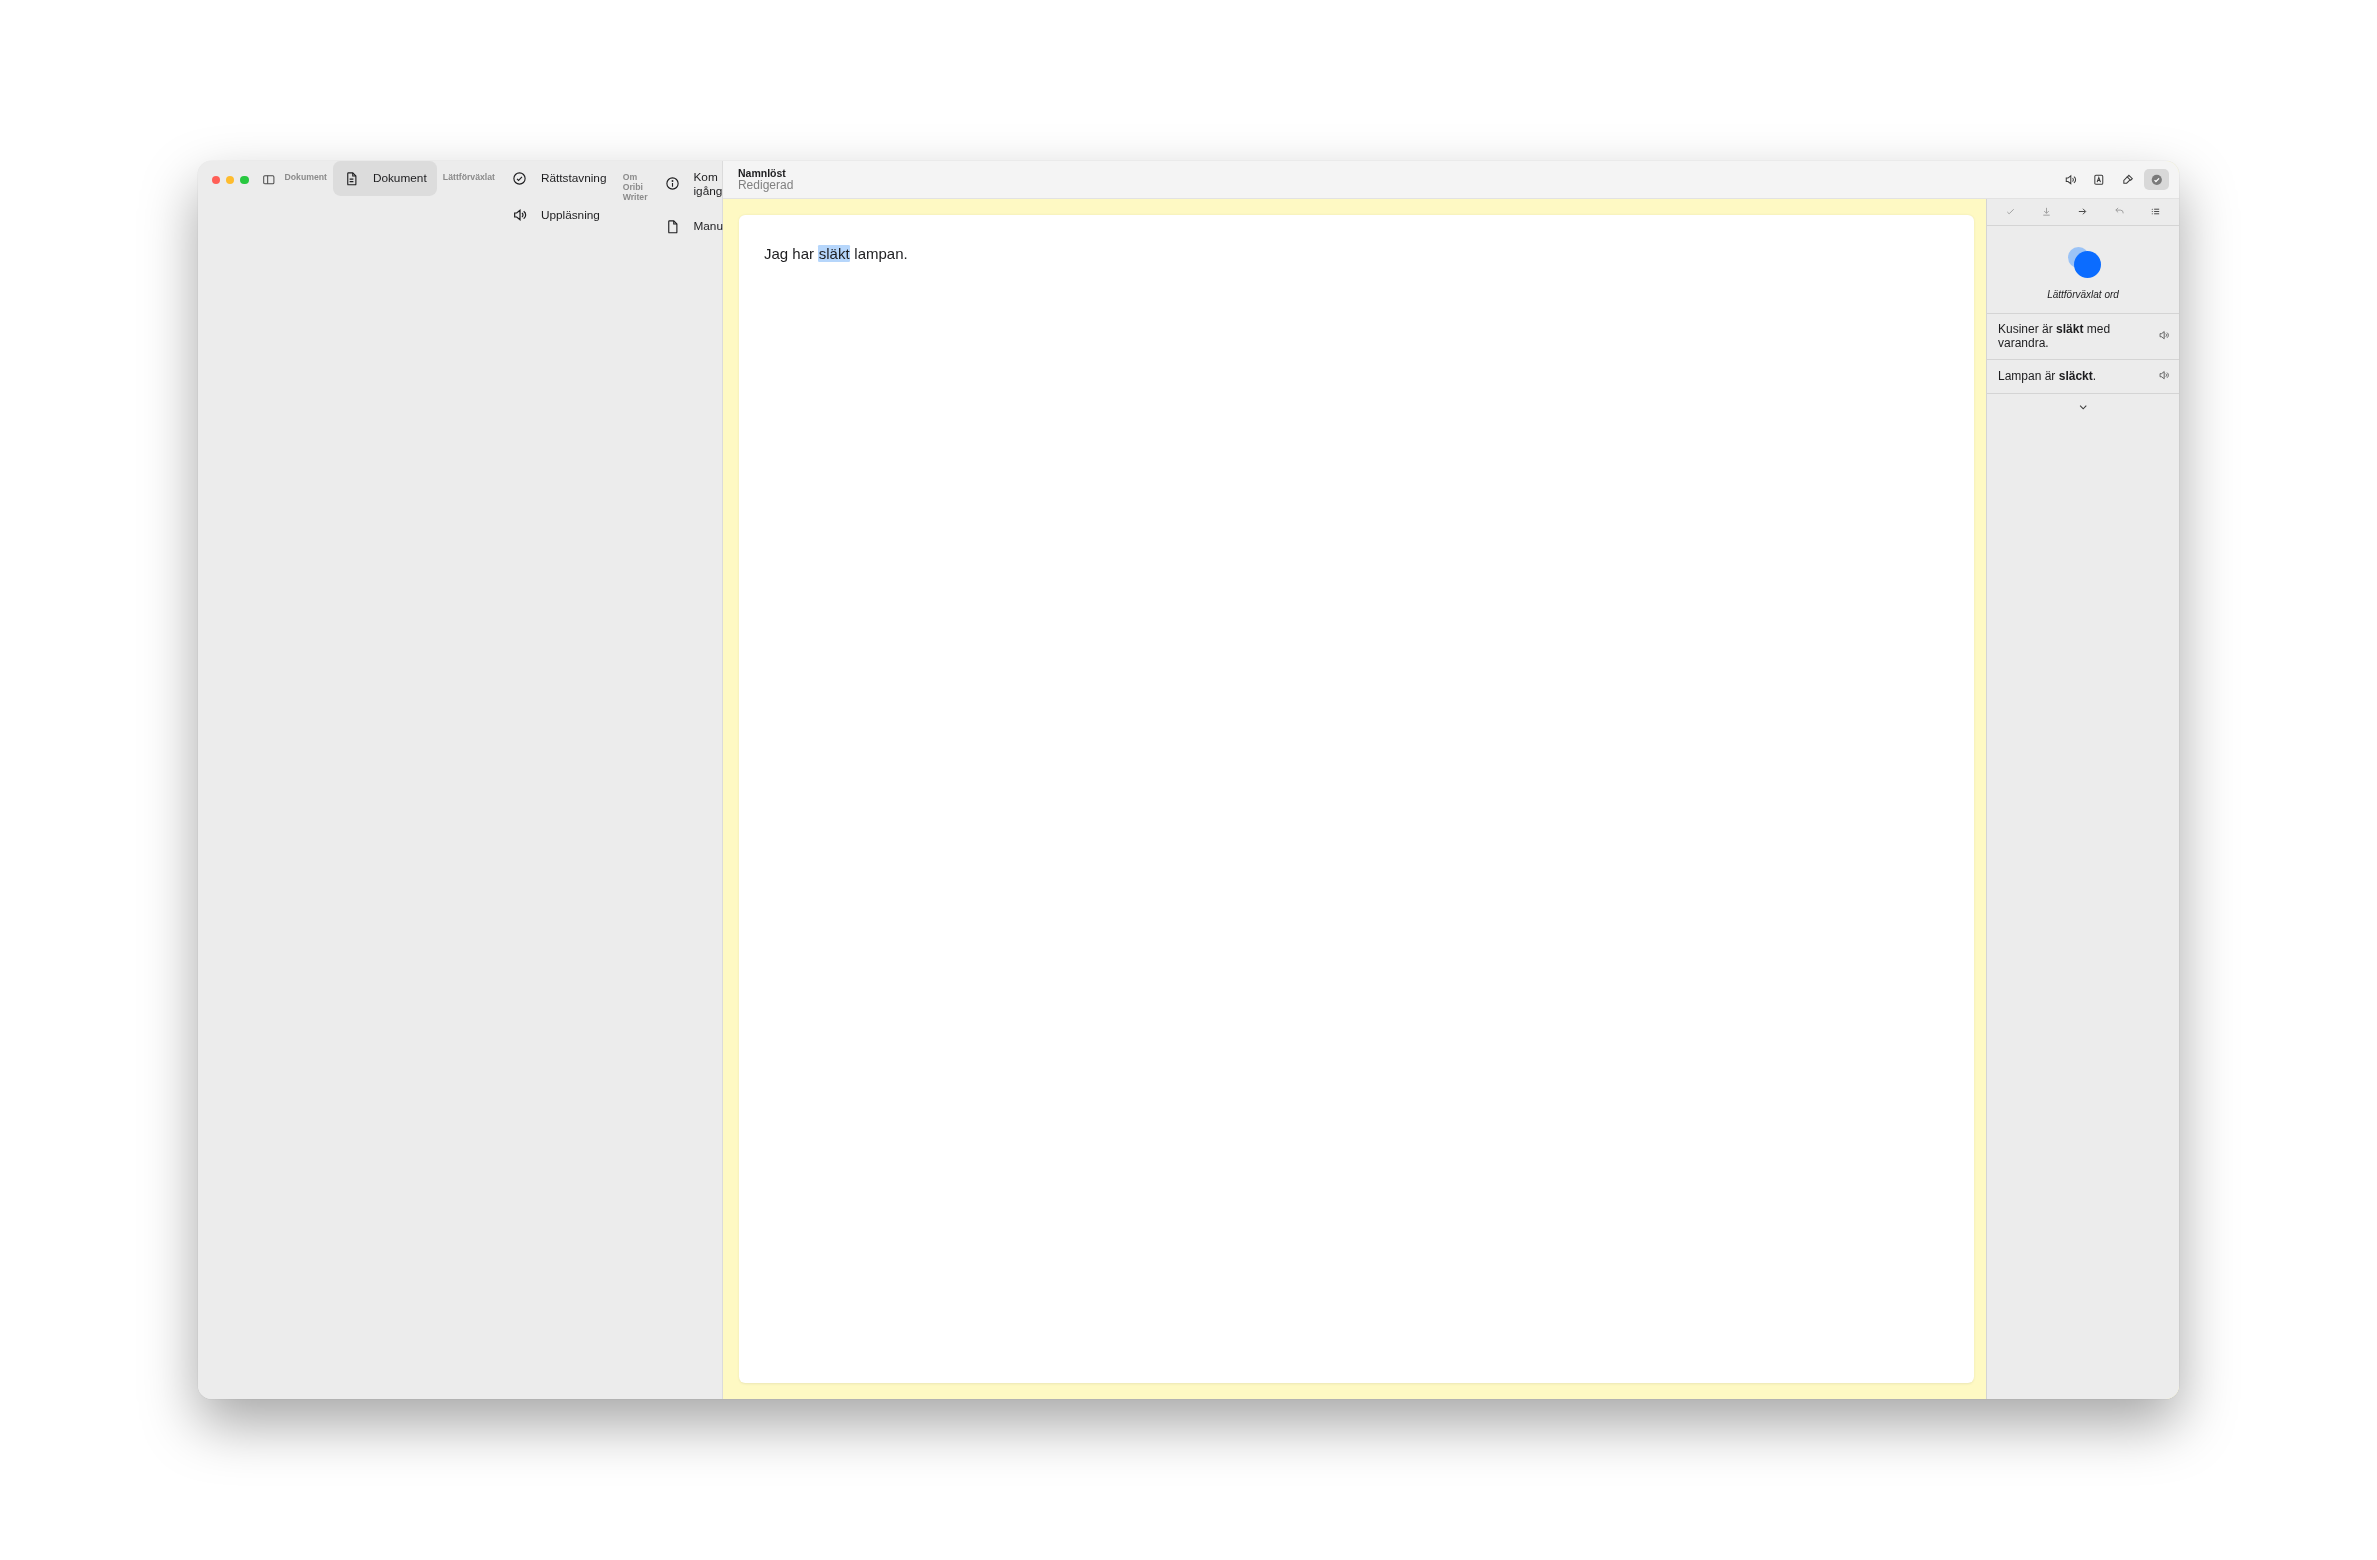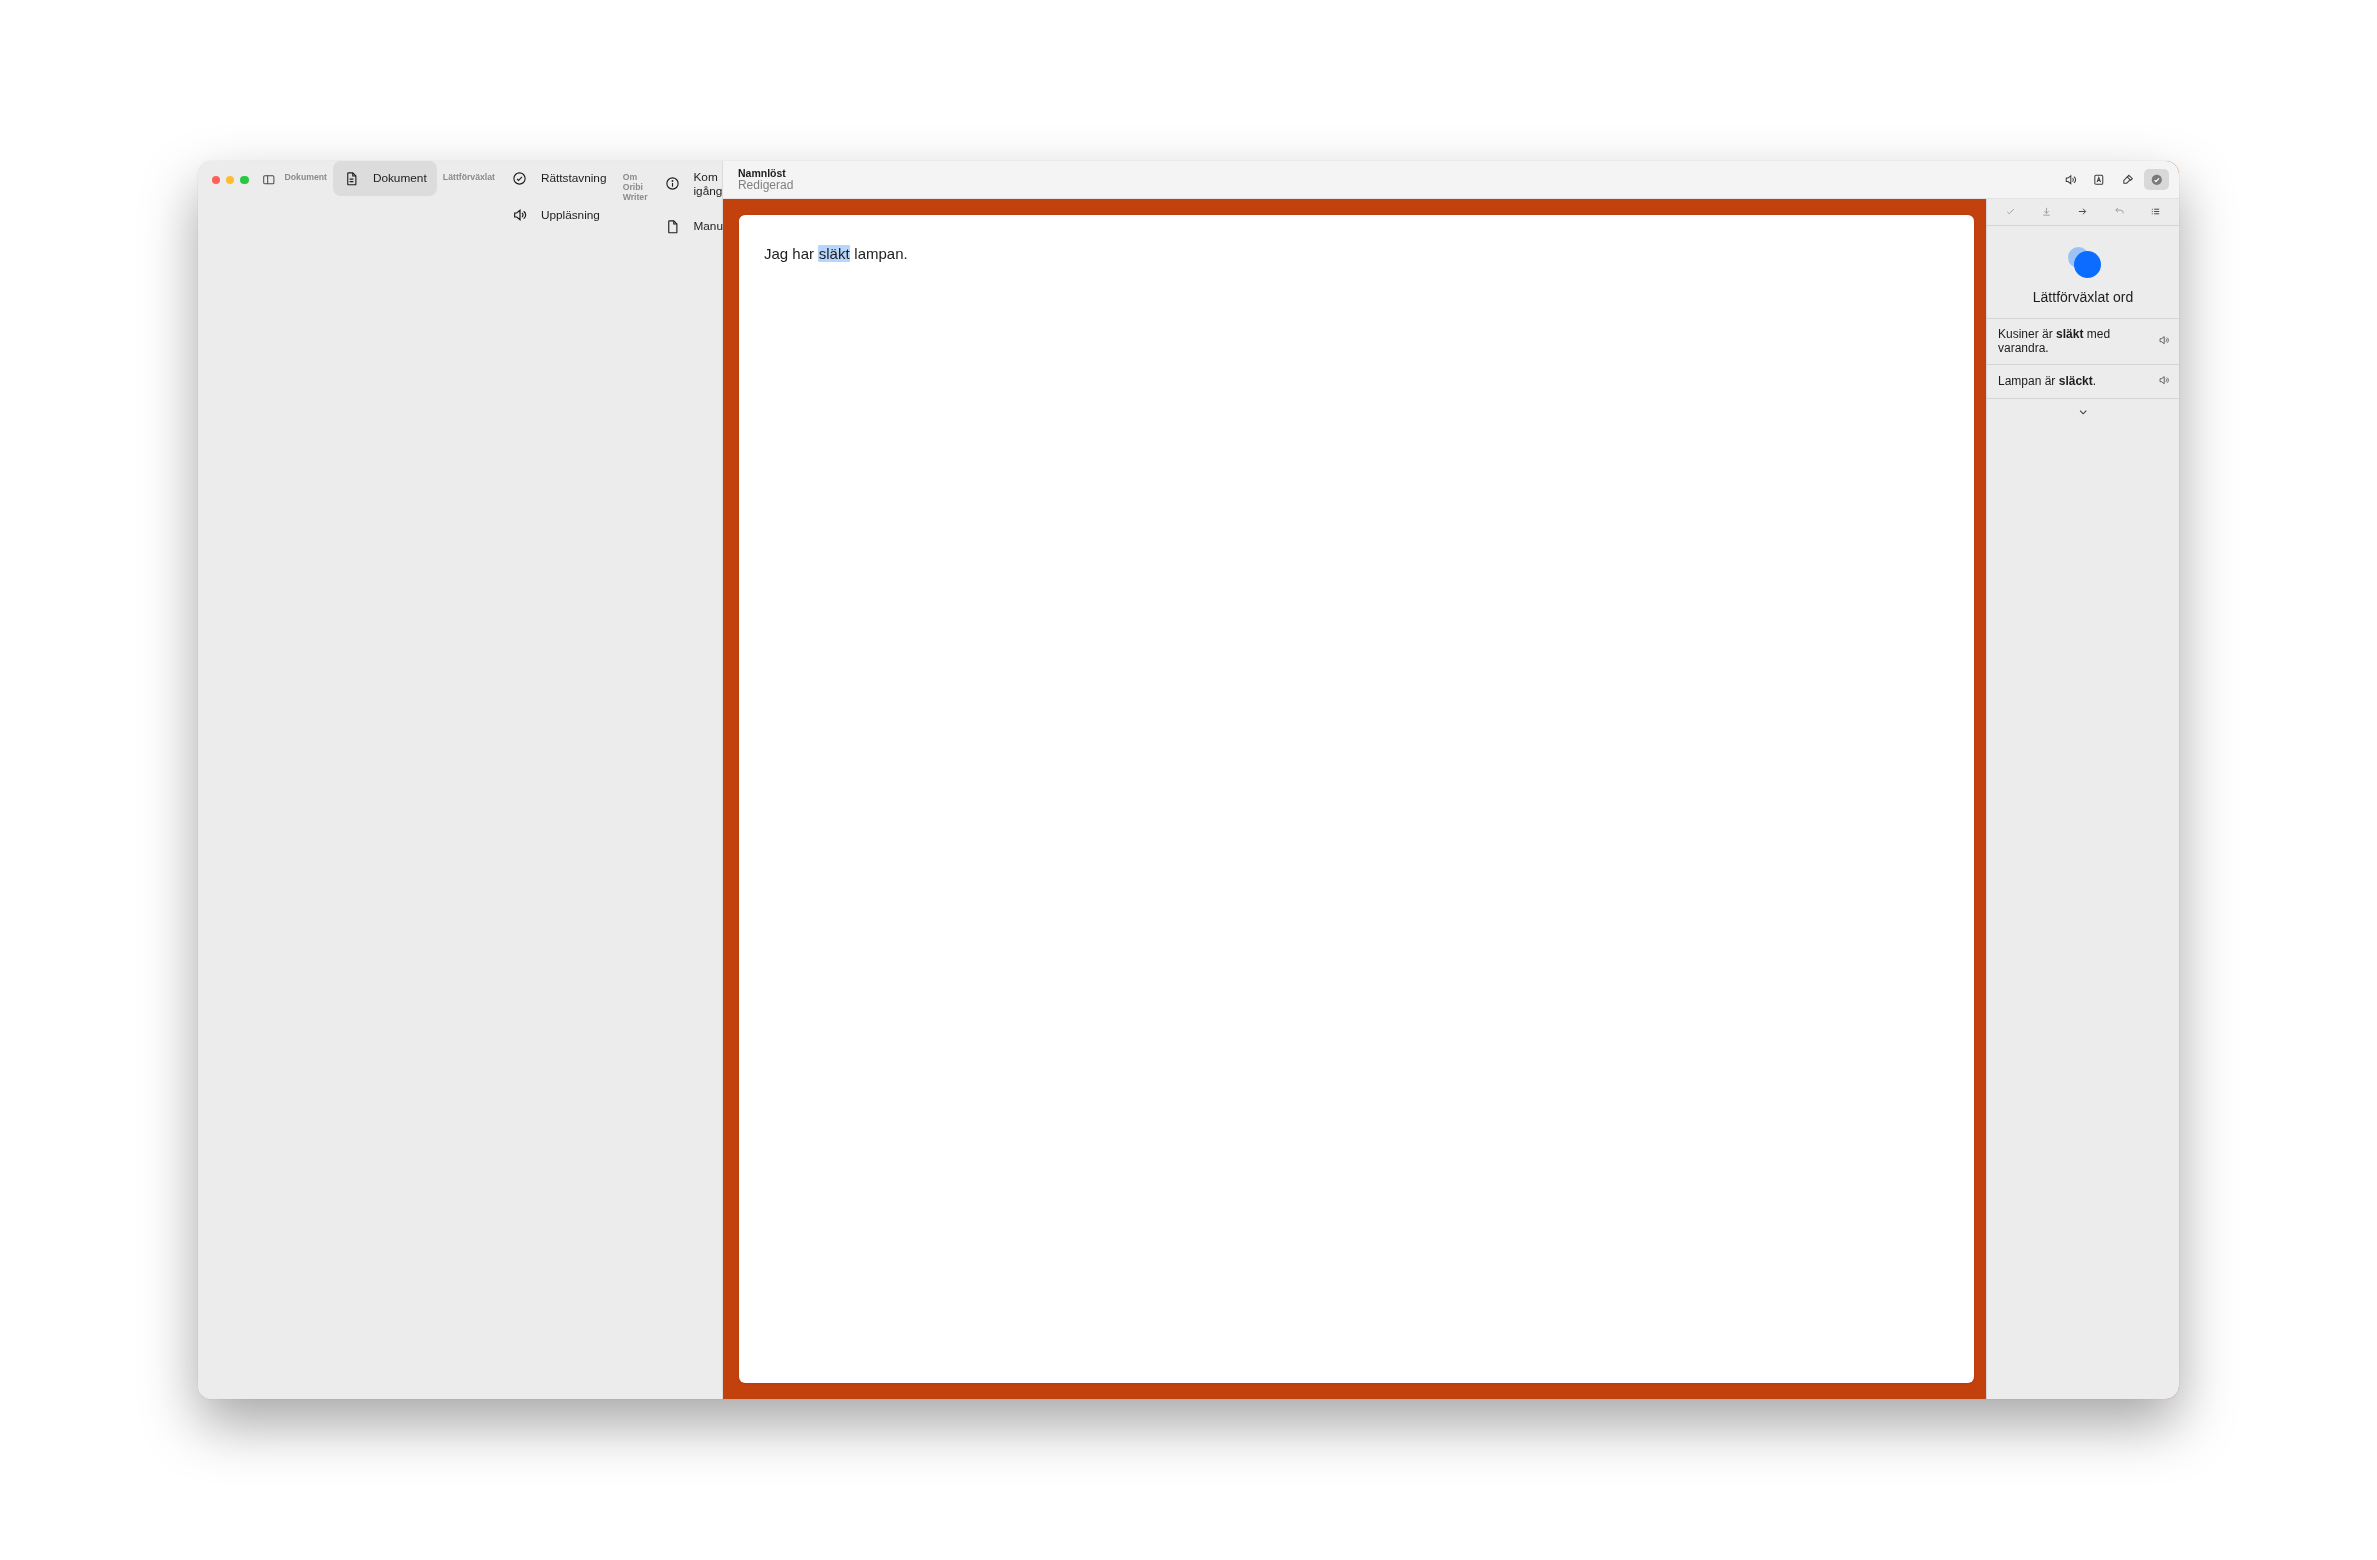--- a/index.html
+++ b/index.html
@@ -63,21 +63,21 @@
     padding: 8.7px 10px;
     border-radius: 7.4px;
     cursor: pointer;
     color:#1d1d1f;
   }
   .nav-item.active { background:#dcdcdc; }
   .nav-icon { width:17.3px; height:17.3px; display:flex;align-items:center;justify-content:center; color:#1d1d1f; flex-shrink:0; }
   .nav-label { font-size: 11.8px; }
 
   
-  .main { flex:1; display:flex; flex-direction:column; background:#c2410c; }
+  .main { flex:1; display:flex; flex-direction:column; background:#fef9c3; }
   .titlebar {
     height:38px;
     display:flex; align-items:center;
     padding: 0 10px 0 15px;
     border-bottom: 0.6px solid rgba(0,0,0,0.07);
     background:#f4f4f4;
   }
   .title-block { display:flex; flex-direction:column; line-height:1.15; }
   .doc-title { font-size:10.5px; font-weight:700; color:#1d1d1f; }
   .doc-subtitle { font-size:12px; color:#808080; }
@@ -132,21 +132,21 @@
   .insp-hero {
     display:flex; flex-direction:column; align-items:center;
     padding: 17.3px 10px 12.4px 10px;
     border-bottom:0.6px solid rgba(0,0,0,0.1);
     gap:11px;
   }
   .bubbles { position:relative; width:35px; height:35px; }
   .bubble { position:absolute; border-radius:50%; }
   .bubble.a { width:21px;height:21px;left:2.5px;top:3.7px;background:#5aa2ff;opacity:.55; }
   .bubble.b { width:27px;height:27px;left:8.7px;top:7.4px;background:#0b6cff; }
-  .insp-caption { font-size:14px; color:#1d1d1f; }
+  .insp-caption { font-size:10px; color:#1d1d1f;font-style:italic; }
 
   .example {
     display:flex; align-items:center; justify-content:space-between;
     padding: 8.7px 8.7px 8.7px 11px;
     border-bottom:0.6px solid rgba(0,0,0,0.1);
     font-size:12px; color:#1d1d1f;
     gap:6.2px;
   }
   .example .speak { color:#5a5a5a; cursor:pointer; flex-shrink:0; }
   .example .speak svg{width:12.4px;height:12.4px;}

